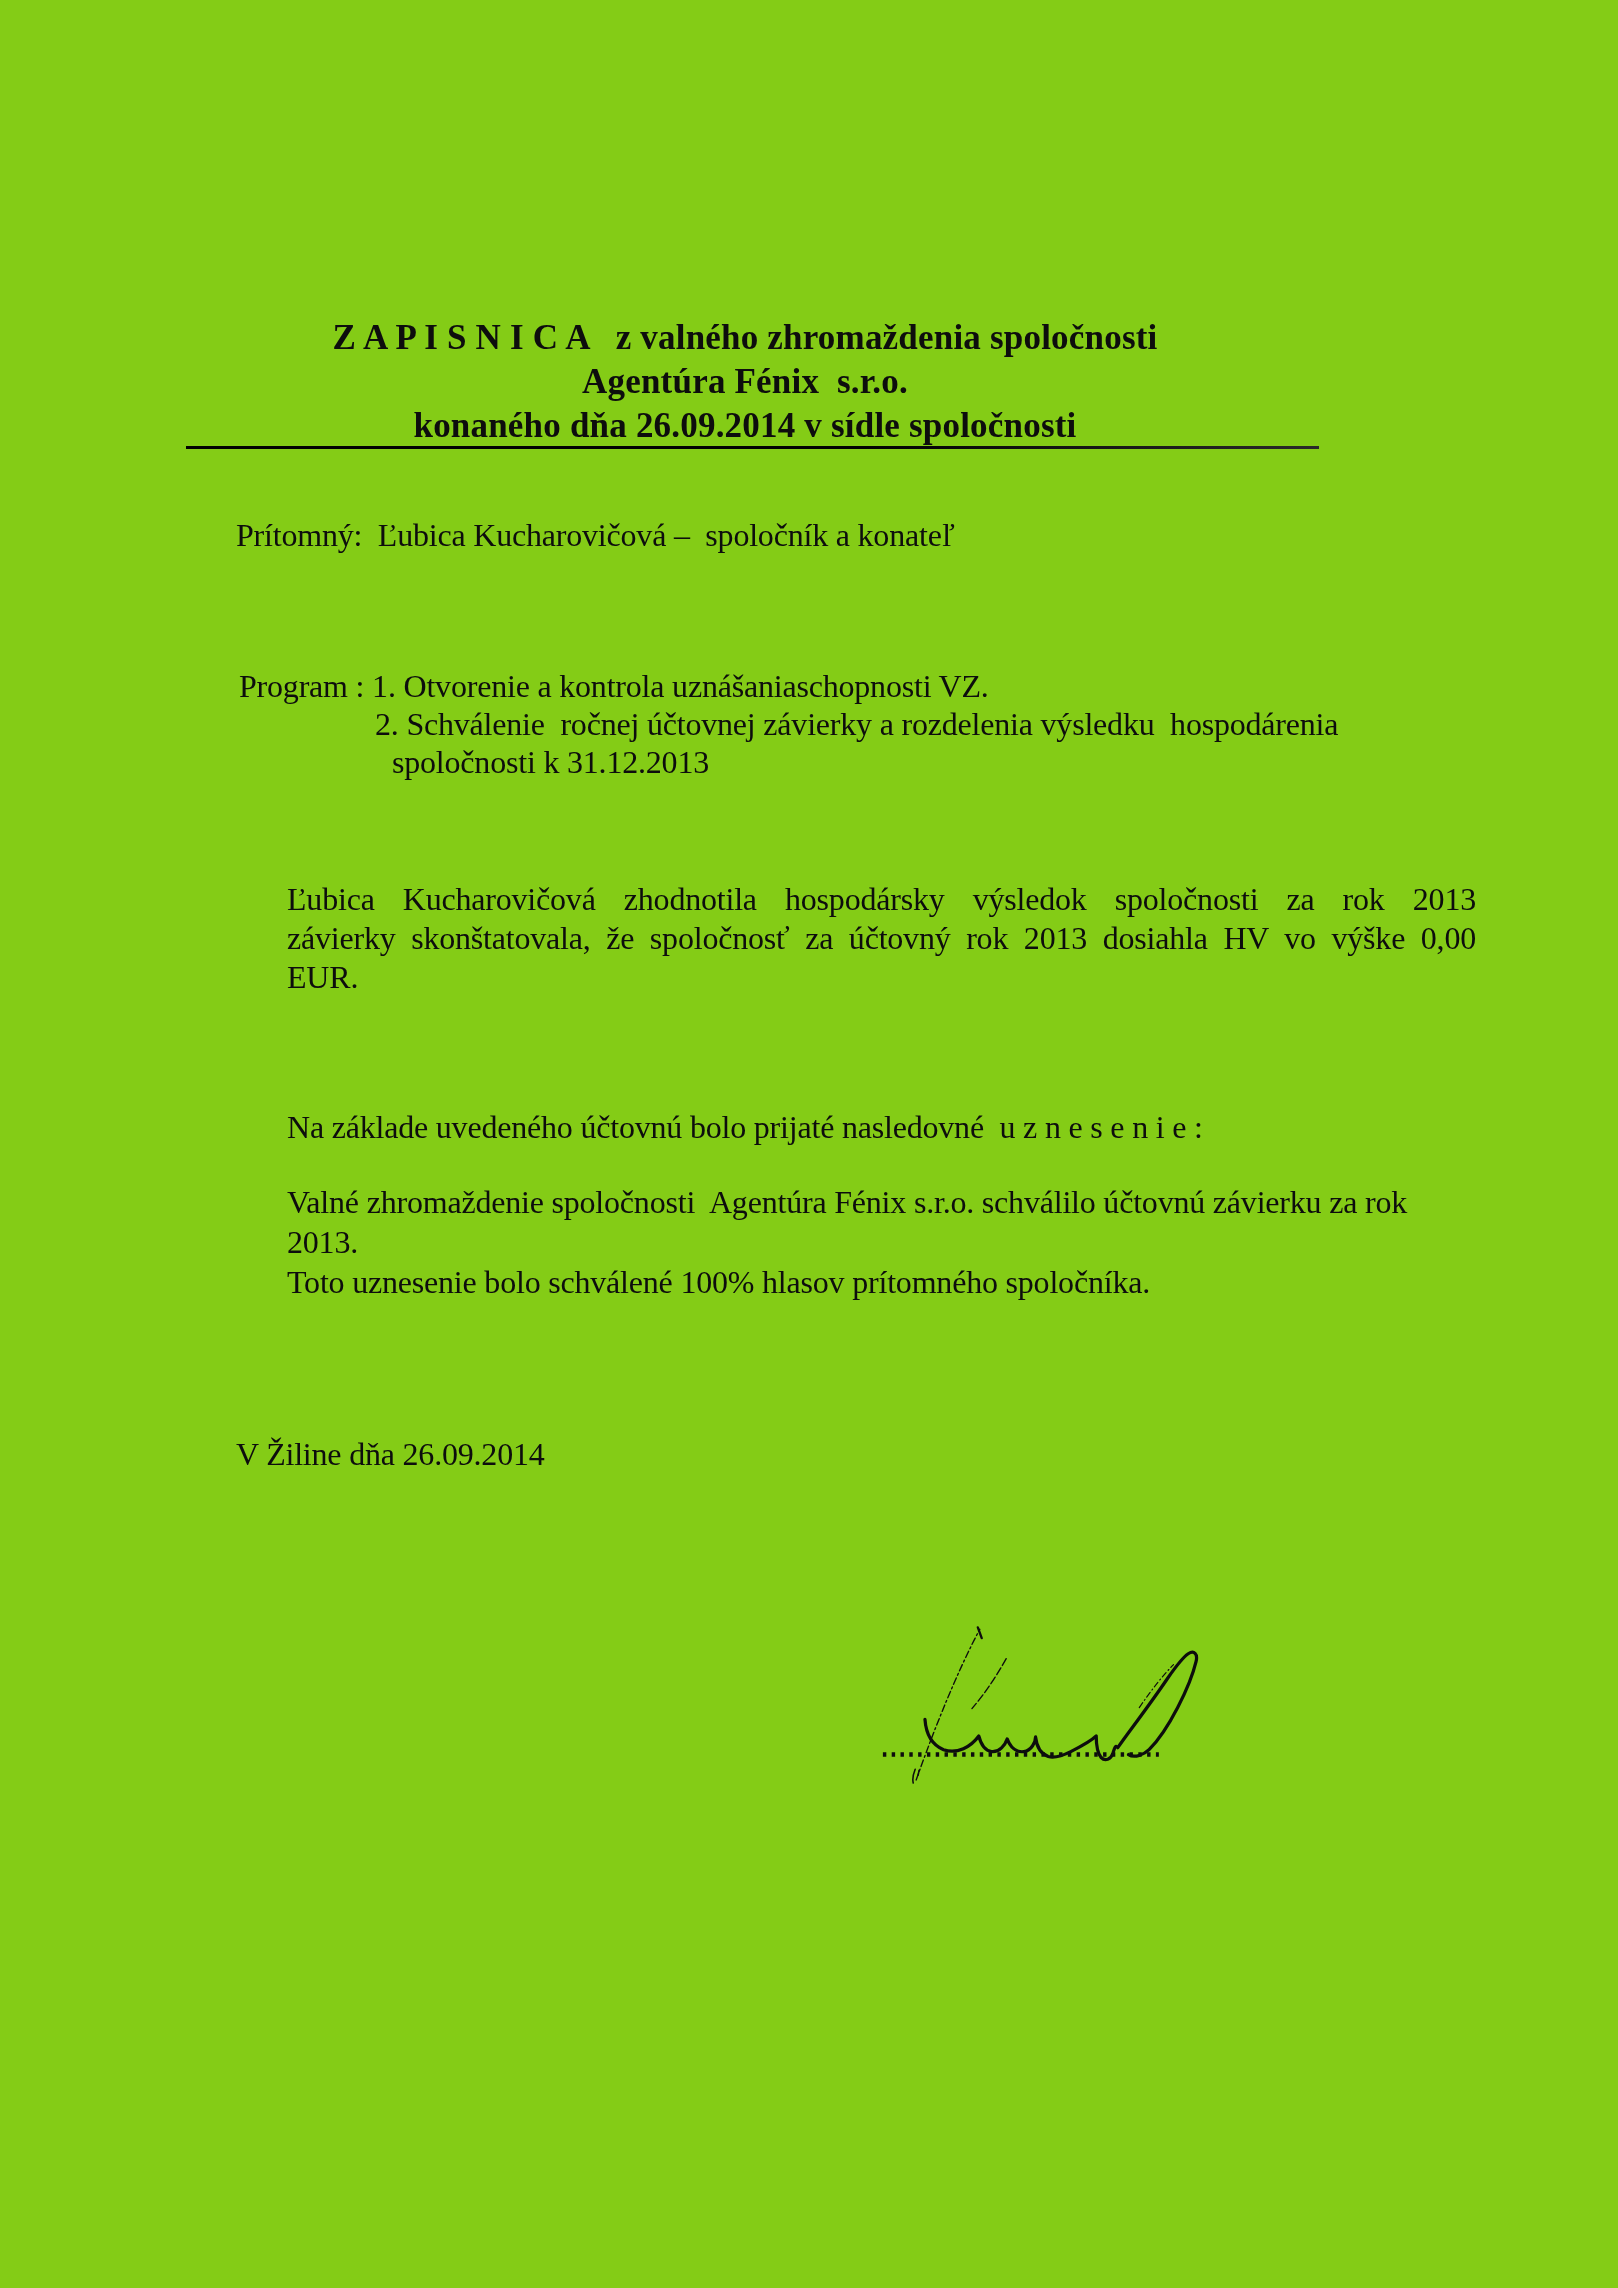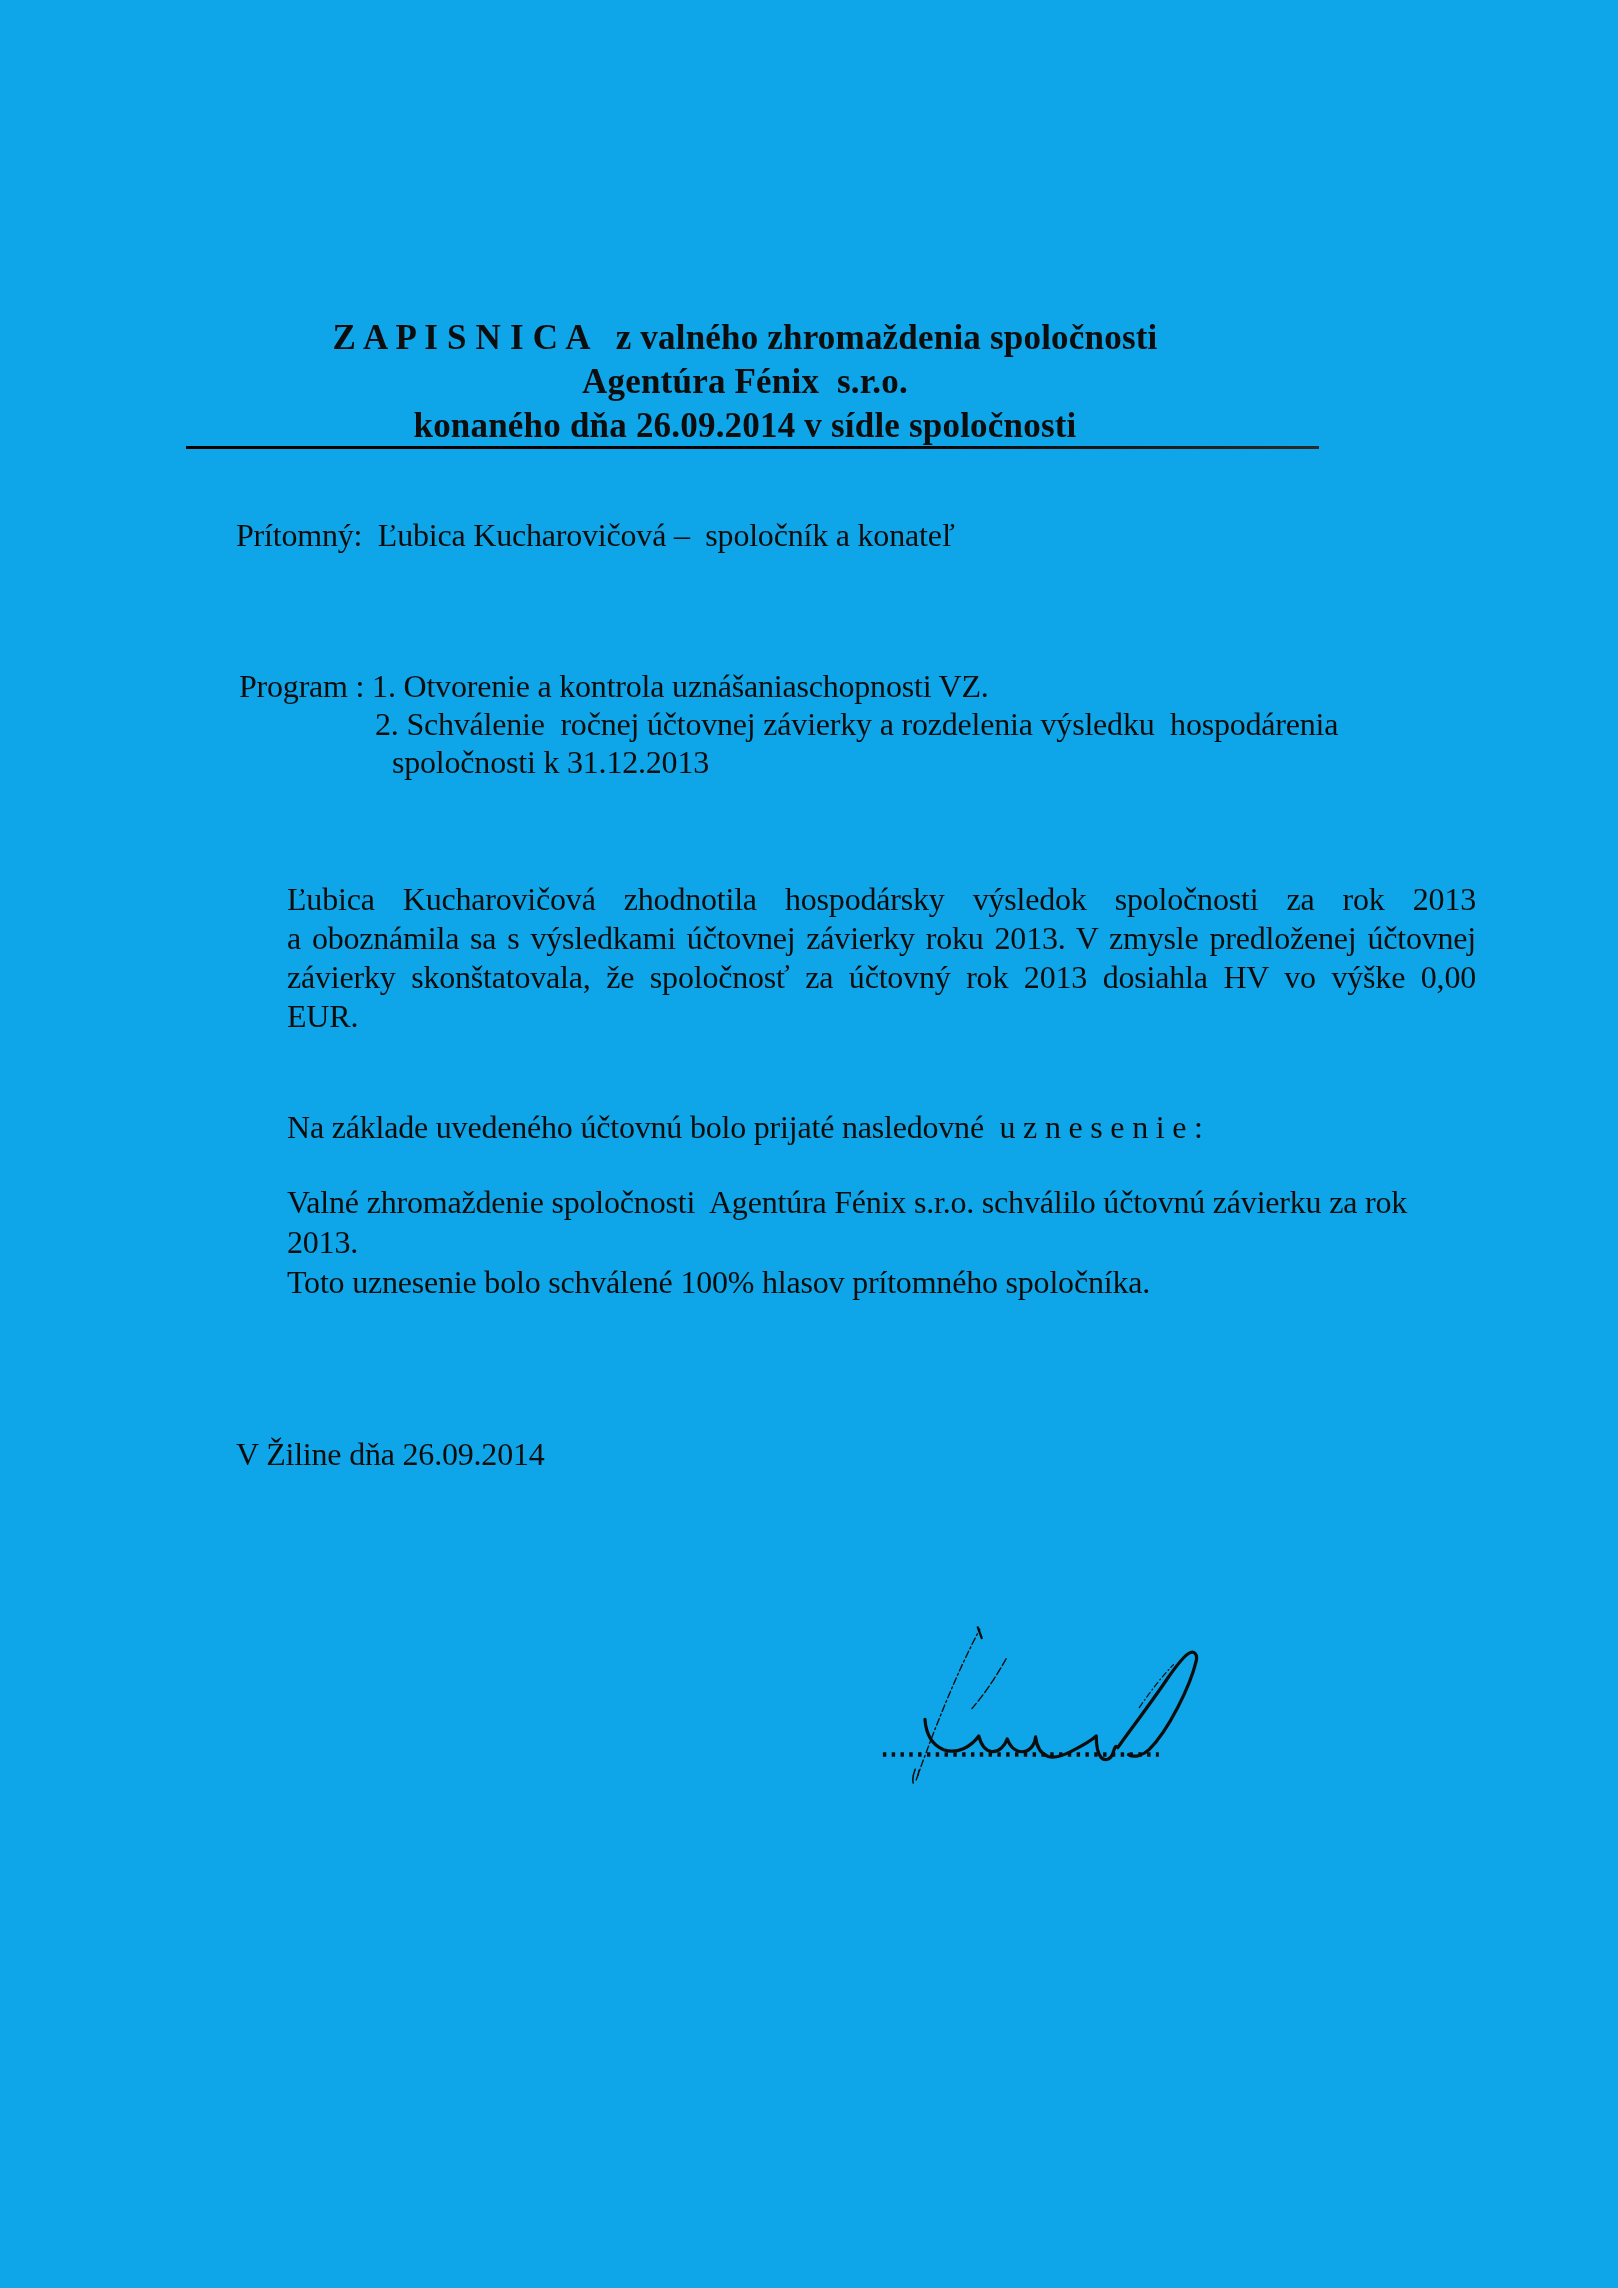--- a/index.html
+++ b/index.html
@@ -1,20 +1,20 @@
 <!DOCTYPE html>
 <html><head>
 <meta charset="utf-8">
 <style>
   html, body { margin: 0; padding: 0; background: #ffffff; }
   .page {
     position: relative;
     width: 1618px;
     height: 2289px;
-    background: #0ea5e9;
+    background: #84cc16;
     font-family: "Liberation Serif", "DejaVu Serif", serif;
     color: #0d0d0d;
     overflow: hidden;
   }
   .abs { position: absolute; }
   .pre { white-space: pre-wrap; }
   .title-block {
     top: 316px; left: 59px; width: 1372px;
     text-align: center;
     font-weight: bold;
@@ -55,21 +55,20 @@
   <div class="abs bodytext pre present-line">Prítomný:  Ľubica Kucharovičová –  spoločník a konateľ</div>
 
   <div class="abs bodytext program-block">
     <div class="pre">Program : 1. Otvorenie a kontrola uznášaniaschopnosti VZ.</div>
     <div class="pre program-l2">2. Schválenie  ročnej účtovnej závierky a rozdelenia výsledku  hospodárenia</div>
     <div class="pre program-l3">spoločnosti k 31.12.2013</div>
   </div>
 
   <div class="abs bodytext para-block">
     <div class="jline">Ľubica Kucharovičová zhodnotila hospodársky výsledok spoločnosti za rok 2013</div>
-    <div class="jline">a oboznámila sa s výsledkami účtovnej závierky roku 2013. V zmysle predloženej účtovnej</div>
     <div class="jline">závierky skonštatovala, že spoločnosť za účtovný rok 2013 dosiahla HV  vo výške 0,00</div>
     <div>EUR.</div>
   </div>
 
   <div class="abs bodytext pre intro-line">Na základe uvedeného účtovnú bolo prijaté nasledovné  u z n e s e n i e :</div>
 
   <div class="abs bodytext resolution-block">
     <div class="pre">Valné zhromaždenie spoločnosti  Agentúra Fénix s.r.o. schválilo účtovnú závierku za rok</div>
     <div class="pre">2013.</div>
     <div class="pre">Toto uznesenie bolo schválené 100% hlasov prítomného spoločníka.</div>

